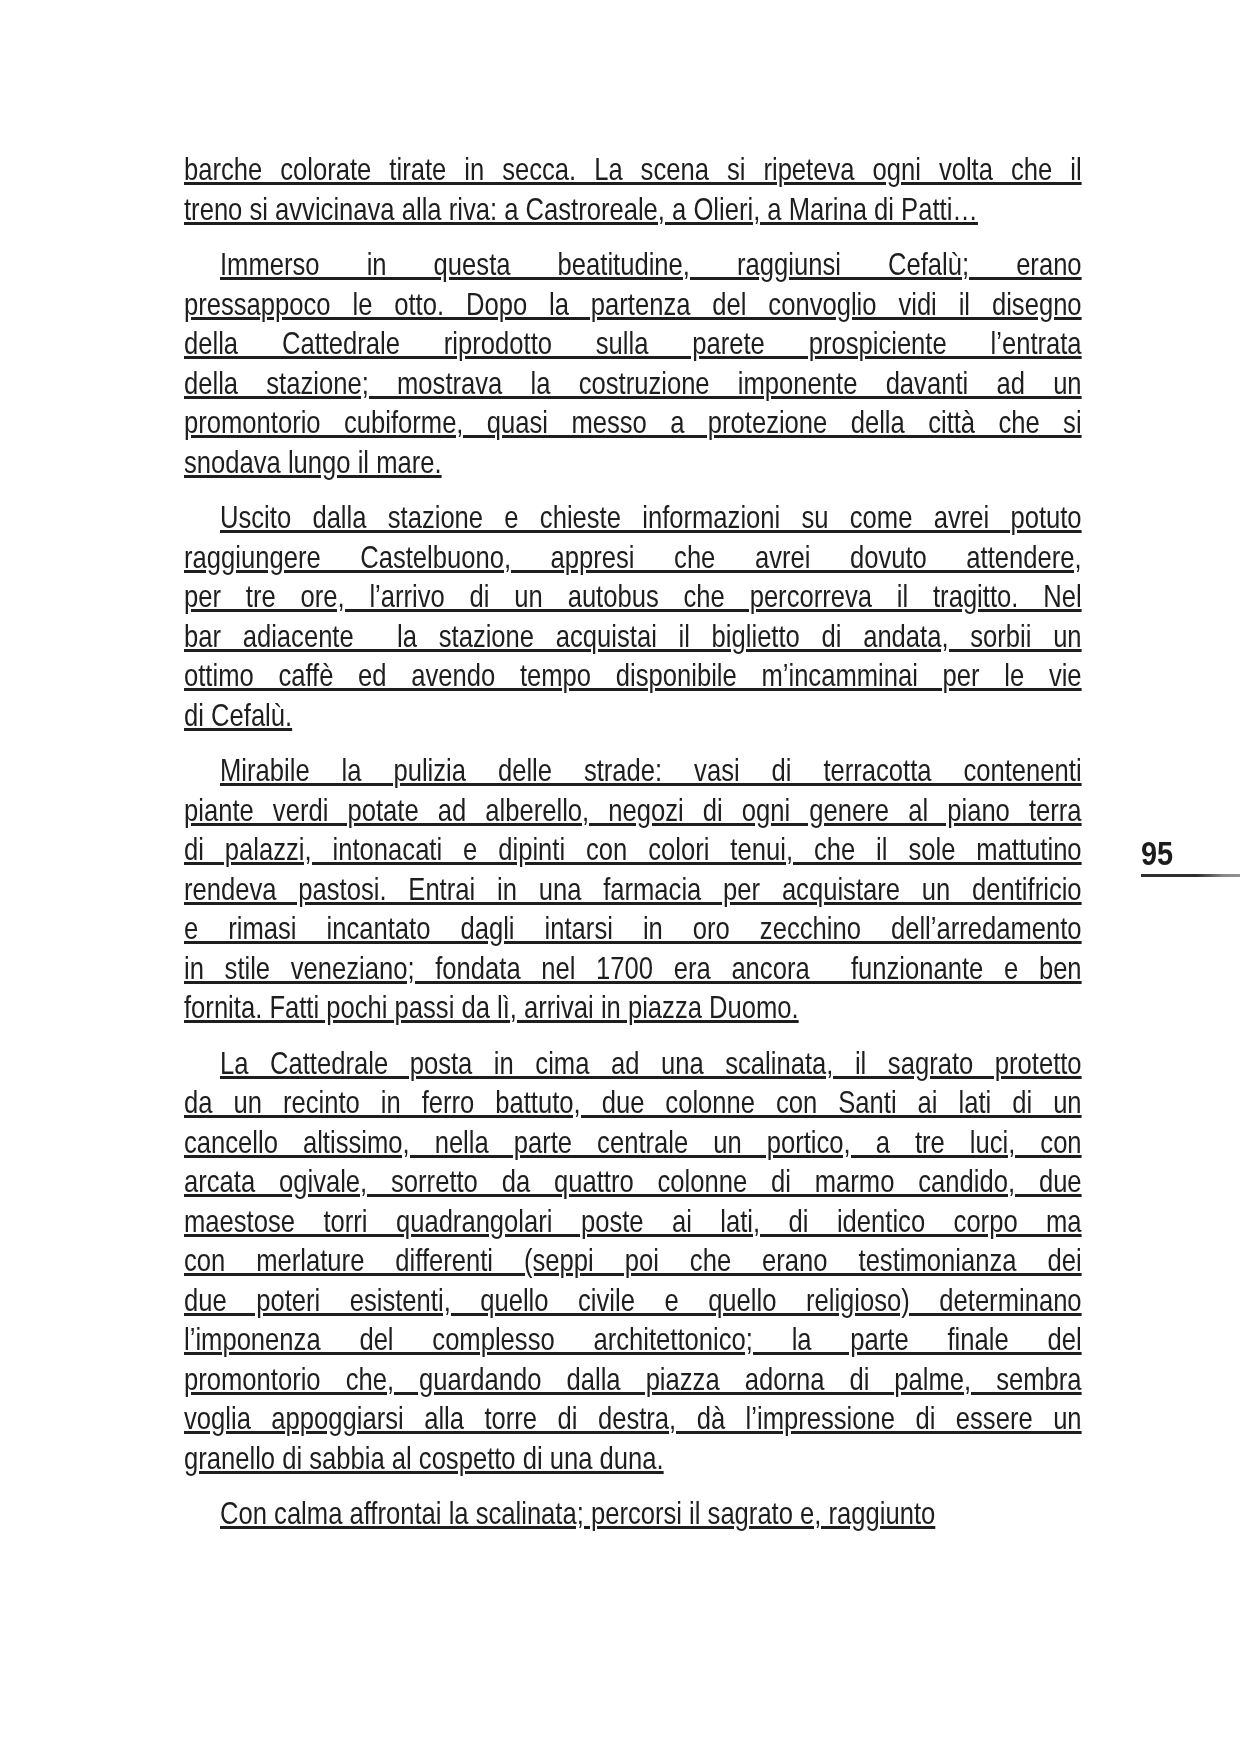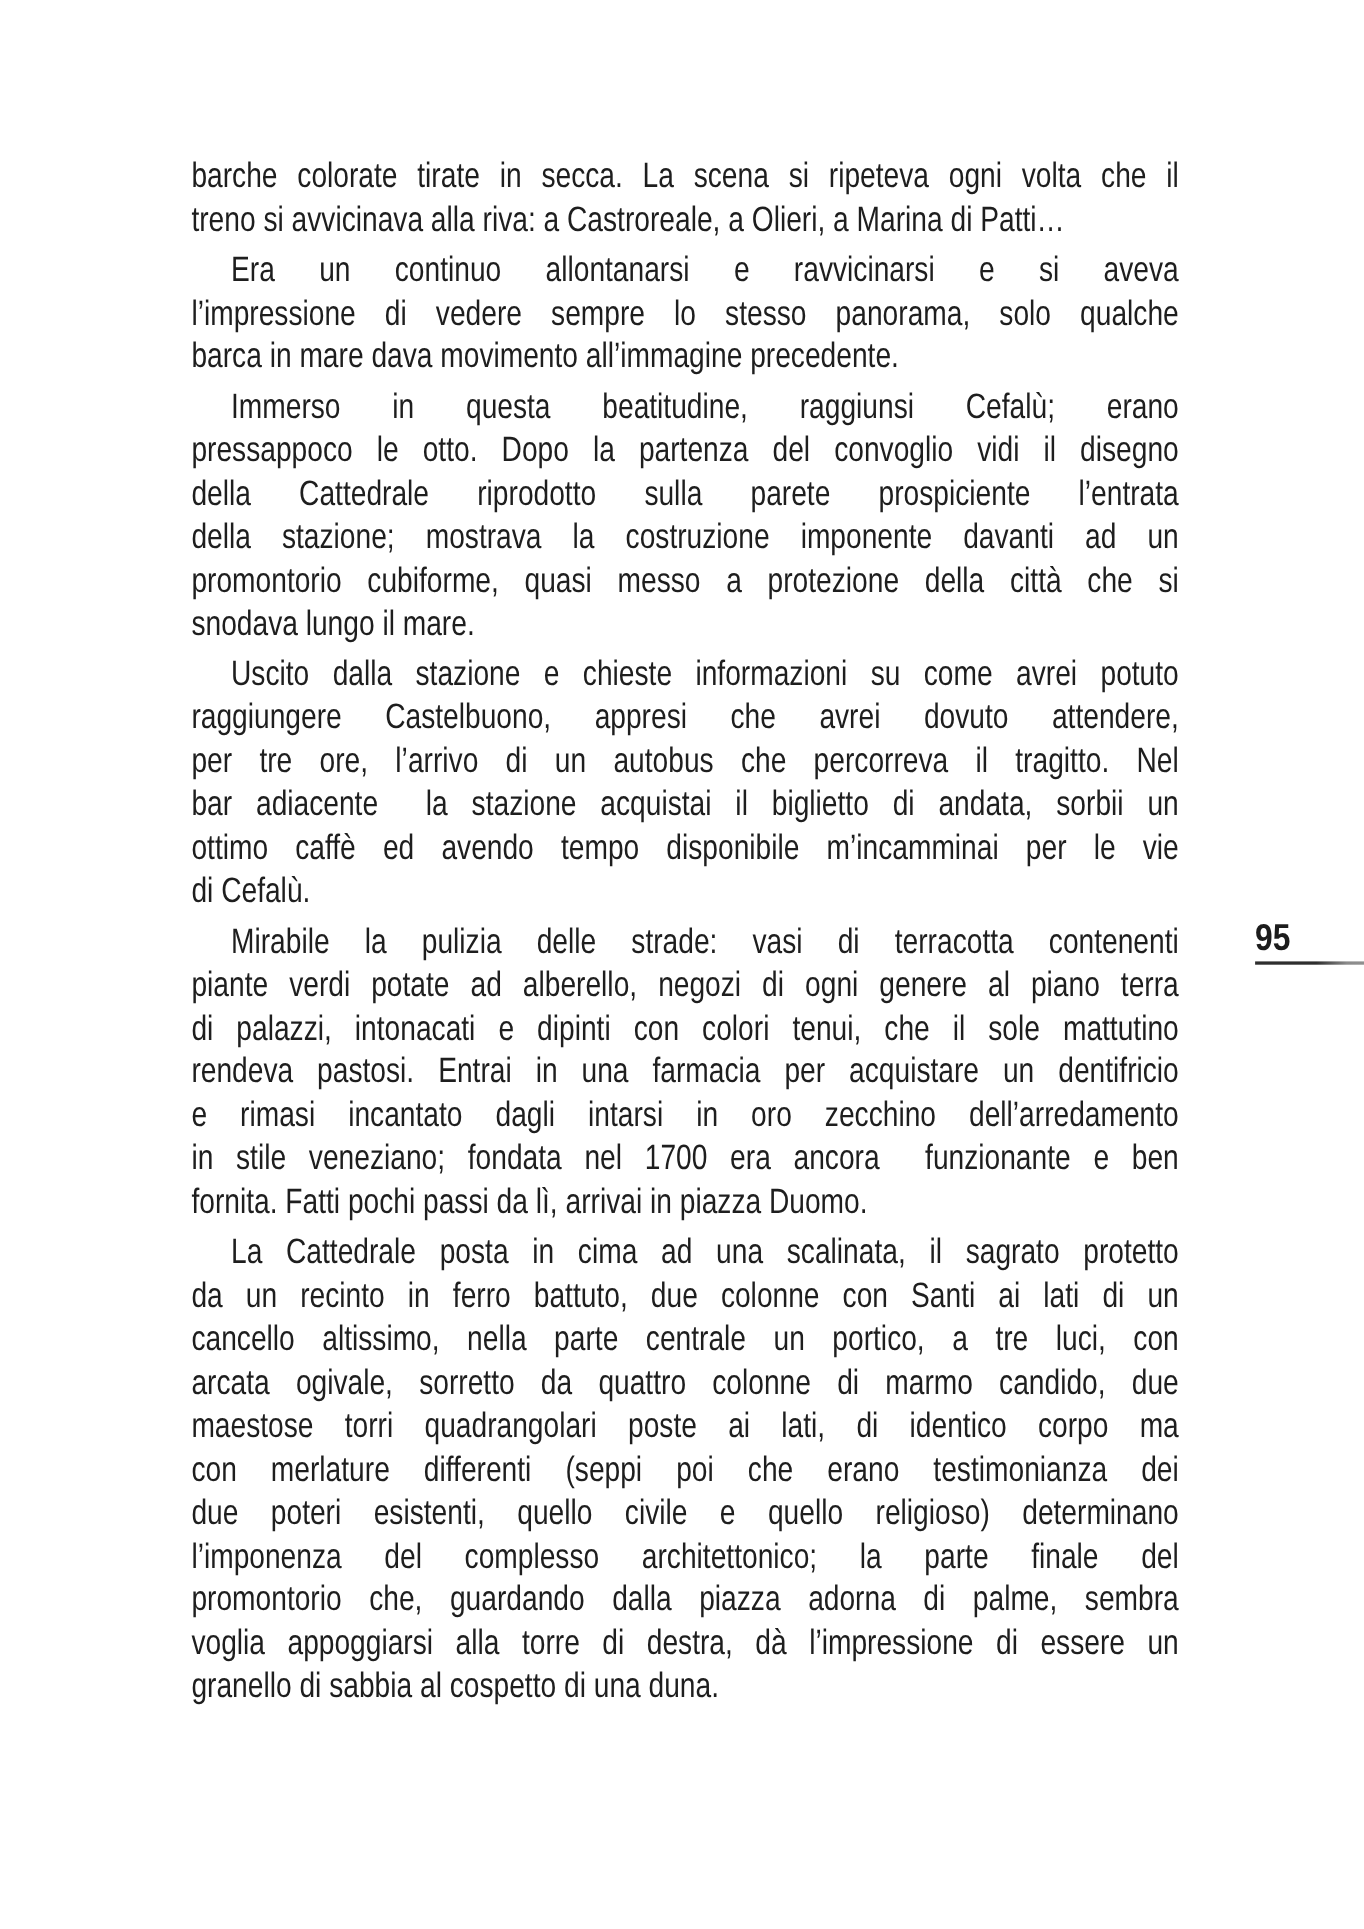--- a/index.html
+++ b/index.html
@@ -11,21 +11,21 @@
     font-family:"Liberation Sans", sans-serif;
     color:#1e1e1e;
     overflow:hidden;
   }
   .text-block{
     position:absolute;
     left:168px;
     top:134px;
     width:898px;
   }
-  .paragraph{margin:6px;padding:0;}
+  .paragraph{margin:16px;padding:0;text-decoration:underline;}
   .line{
     box-sizing:border-box;
     width:1122px;               
     transform:scaleX(0.8);      
     transform-origin:0 0;
     font-size:32px;
     line-height:39.5px;
     text-align:justify;
     text-align-last:justify;
     white-space:pre-wrap;
@@ -57,25 +57,20 @@
 </head>
 <body>
 
 <div class="page">
   <div class="text-block">
       <div class="paragraph">
         <div class="line">barche colorate tirate in secca. La scena si ripeteva ogni volta che il</div>
         <div class="line last">treno si avvicinava alla riva: a Castroreale, a Olieri, a Marina di Patti…</div>
       </div>
       <div class="paragraph">
-        <div class="line indent">Era un continuo allontanarsi e ravvicinarsi e si aveva</div>
-        <div class="line">l’impressione di vedere sempre lo stesso panorama, solo qualche</div>
-        <div class="line last">barca in mare dava movimento all’immagine precedente.</div>
-      </div>
-      <div class="paragraph">
         <div class="line indent">Immerso in questa beatitudine, raggiunsi Cefalù; erano</div>
         <div class="line">pressappoco le otto. Dopo la partenza del convoglio vidi il disegno</div>
         <div class="line">della Cattedrale riprodotto sulla parete prospiciente l’entrata</div>
         <div class="line">della stazione; mostrava la costruzione imponente davanti ad un</div>
         <div class="line">promontorio cubiforme, quasi messo a protezione della città che si</div>
         <div class="line last">snodava lungo il mare.</div>
       </div>
       <div class="paragraph">
         <div class="line indent">Uscito dalla stazione e chieste informazioni su come avrei potuto</div>
         <div class="line">raggiungere Castelbuono, appresi che avrei dovuto attendere,</div>
@@ -99,19 +94,22 @@
         <div class="line">cancello altissimo, nella parte centrale un portico, a tre luci, con</div>
         <div class="line">arcata ogivale, sorretto da quattro colonne di marmo candido, due</div>
         <div class="line">maestose torri quadrangolari poste ai lati, di identico corpo ma</div>
         <div class="line">con merlature differenti (seppi poi che erano testimonianza dei</div>
         <div class="line">due poteri esistenti, quello civile e quello religioso) determinano</div>
         <div class="line">l’imponenza del complesso architettonico; la parte finale del</div>
         <div class="line">promontorio che, guardando dalla piazza adorna di palme, sembra</div>
         <div class="line">voglia appoggiarsi alla torre di destra, dà l’impressione di essere un</div>
         <div class="line last">granello di sabbia al cospetto di una duna.</div>
       </div>
+      <div class="paragraph">
+        <div class="line indent last">Con calma affrontai la scalinata; percorsi il sagrato e, raggiunto</div>
+      </div>
     </div>
 
   <div class="pagenum-block">
     <div class="pagenum">95</div>
     <div class="pagenum-rule"></div>
   </div>
 </div>
 
 </body></html>

